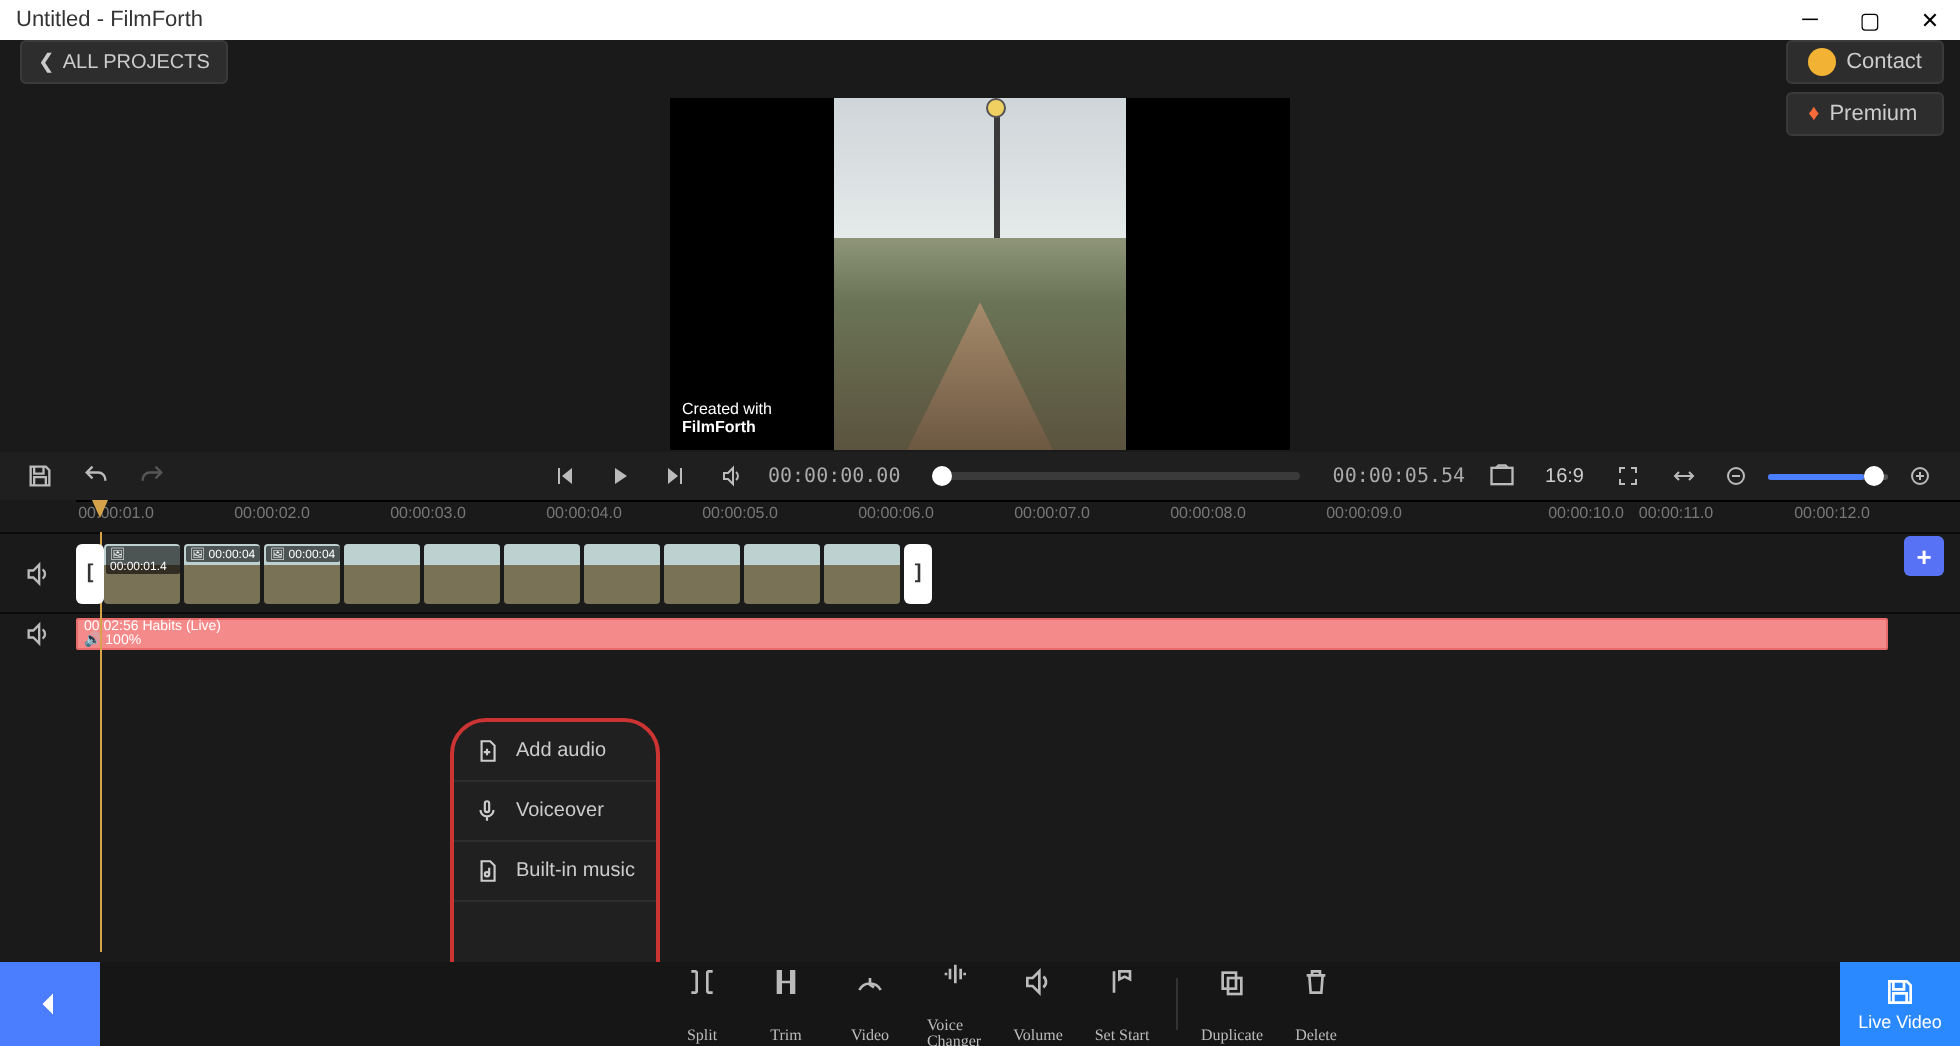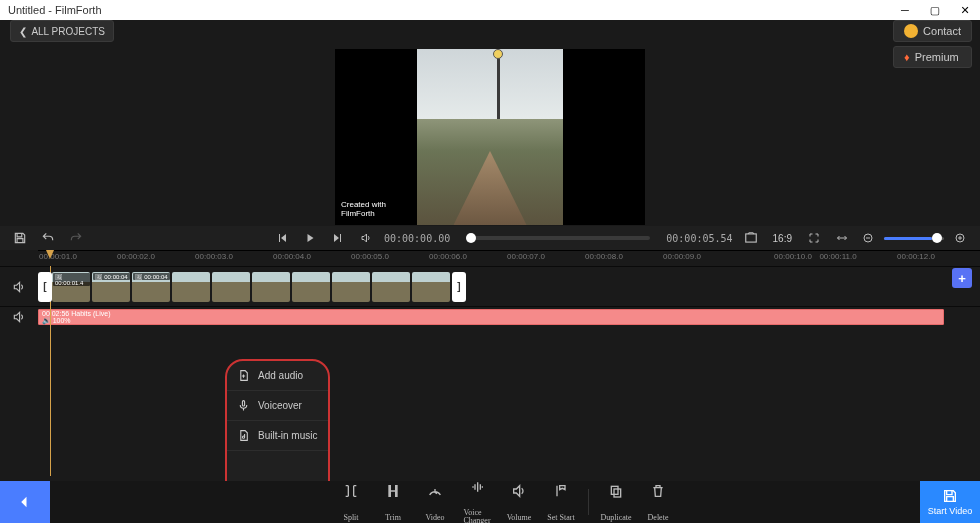--- a/index.html
+++ b/index.html
@@ -17,21 +17,21 @@
   
   .preview { position: relative; height: 178px; display: flex; justify-content: center; align-items: center; }
   .preview-black { width: 310px; height: 176px; background: #000; position: relative; display: flex; justify-content: center; }
   .preview-img { width: 146px; height: 176px; display: flex; flex-direction: column; }
   .sky { height: 40%; background: linear-gradient(#cfd6d9, #e5eaea); position: relative; }
   .land { height: 60%; background: linear-gradient(#8e9579 0%, #6b7456 30%, #5b533e 100%); position: relative; }
   .bridge { position: absolute; bottom: 0; left: 25%; right: 25%; top: 30%; background: linear-gradient(#a68b6b, #6d5842); clip-path: polygon(0 100%, 50% 0, 100% 100%); }
   .lamp { position: absolute; left: 55%; top: 4px; width: 3px; height: 106px; background: #3a3a3a; }
   .lampball { position: absolute; left: calc(55% - 4px); top: 0; width: 10px; height: 10px; background: #f0d060; border-radius: 50%; border: 1px solid #555; }
   .wm { position: absolute; left: 6px; bottom: 6px; color: #fff; font-size: 8px; line-height: 1.1; }
-  .wm b { font-weight: 400; }
+  .wm b { font-weight: 700; }
   
   .ctrl { height: 24px; display: flex; align-items: center; padding: 0 10px; gap: 8px; background: #1f1f1f; }
   .ico { width: 20px; height: 20px; display: flex; align-items: center; justify-content: center; color: #bbb; cursor: pointer; fill: #bbb; }
   .ctrl .spacer1 { width: 170px; }
   .seek { flex: 1; height: 4px; background: #3a3a3a; border-radius: 2px; position: relative; margin: 0 8px; }
   .seek .knob { position: absolute; left: 0; top: -3px; width: 10px; height: 10px; background: #fff; border-radius: 50%; }
   .tc { font-size: 10px; color: #aaa; font-family: monospace; }
   .ratio { font-size: 10px; color: #ccc; padding: 0 4px; }
   .zoom { display: flex; align-items: center; gap: 6px; margin-left: auto; }
   .ztrack { width: 60px; height: 3px; background: #555; border-radius: 2px; position: relative; }
@@ -372,15 +372,15 @@
           </svg>
         </span>
         <span>Delete</span>
       </div>
   </div>
   <div class="grow"></div>
   <div class="bigbtn save">
     <svg width="16" height="16" viewBox="0 0 24 24">
         <path fill="none" stroke="#fff" stroke-width="2" d="M4 4h13l3 3v13H4z M7 4v6h8V4 M7 20v-7h10v7"></path>
       </svg>
-    <span>Start Video</span>
+    <span>Live Video</span>
   </div>
 </div>
 
 </body></html>

